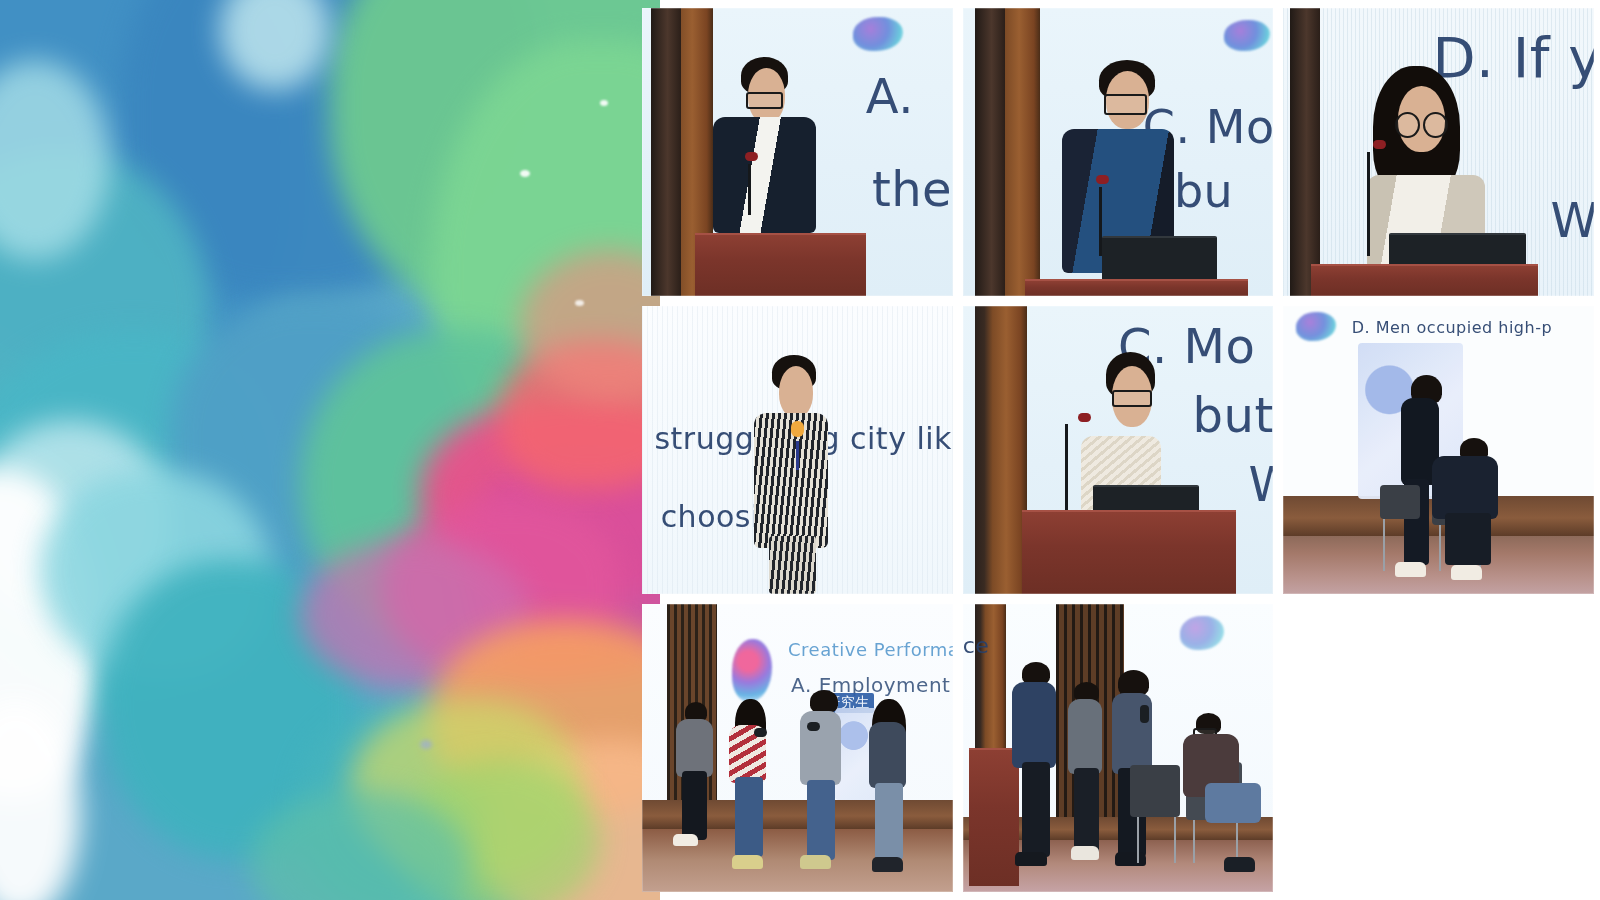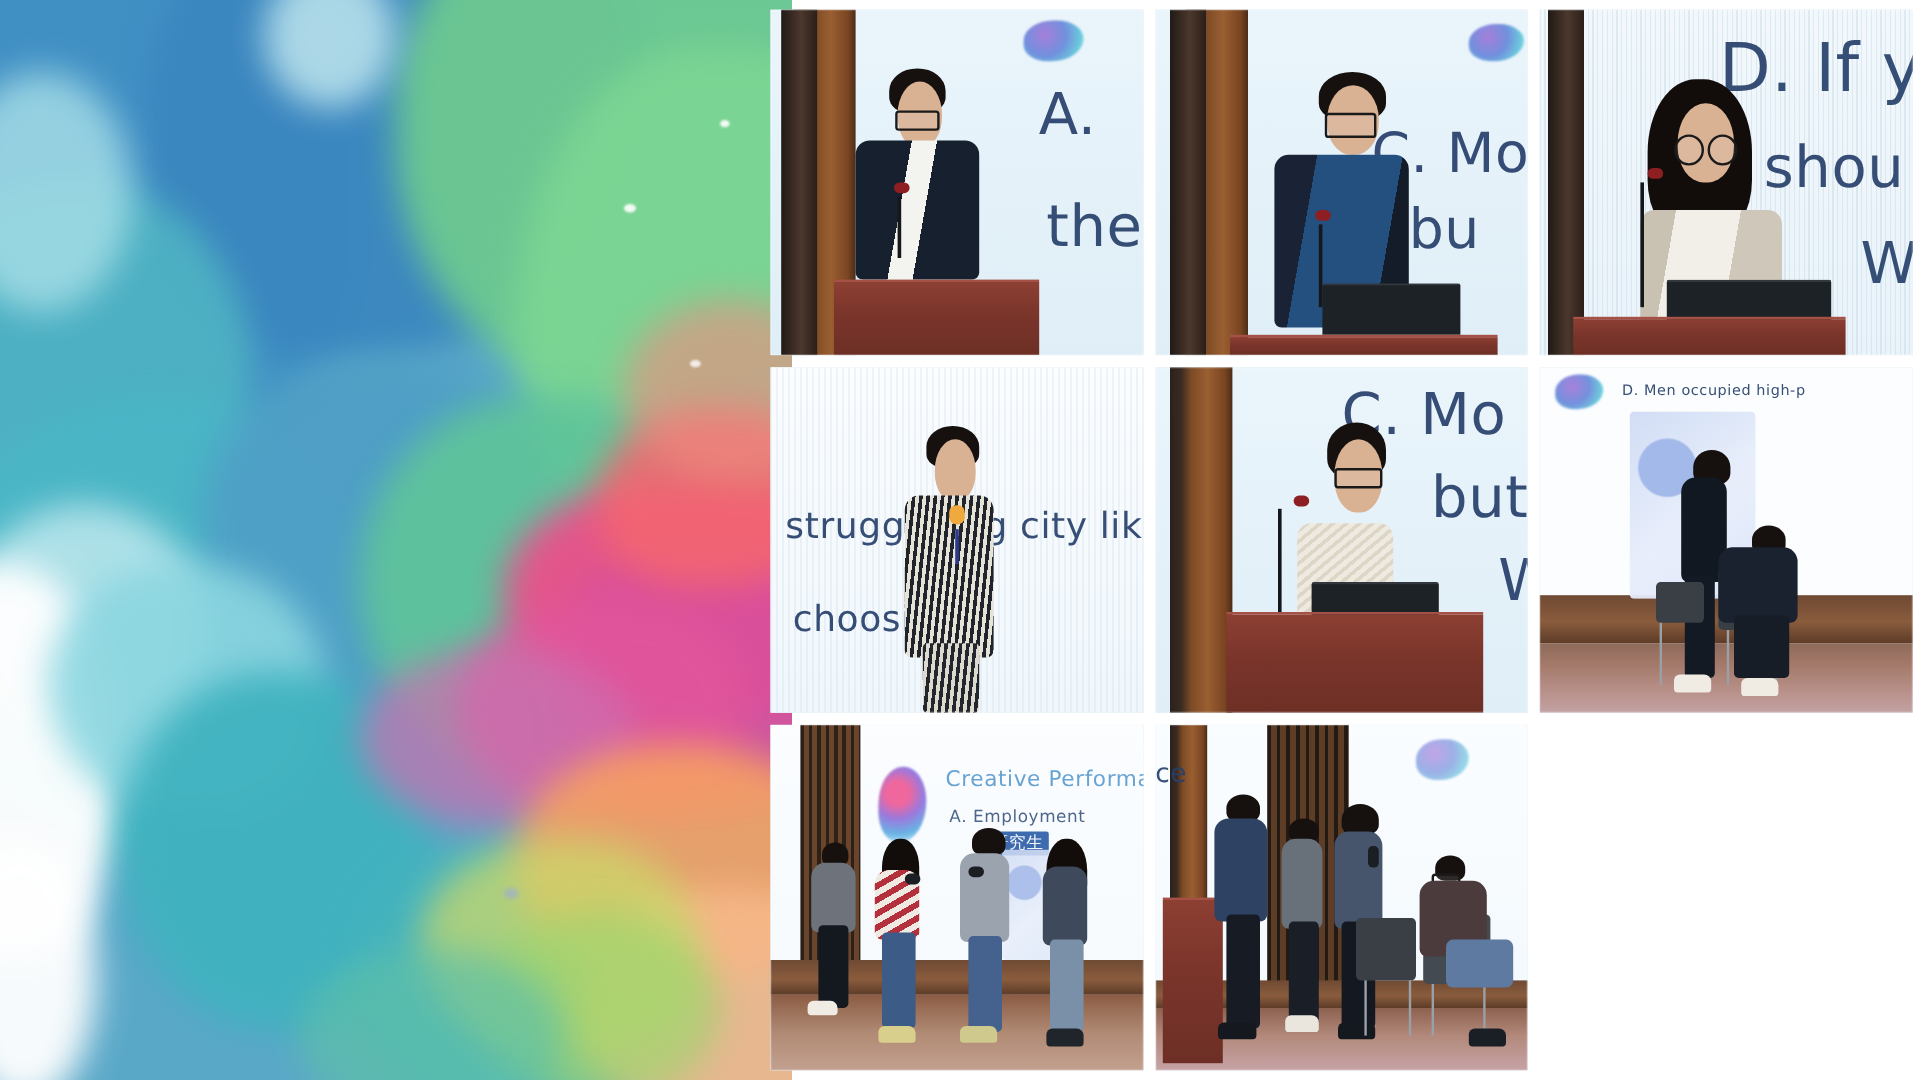--- a/index.html
+++ b/index.html
@@ -212,21 +212,20 @@
         <div class="laptop" style="left:45%;right:18%;bottom:6%;"></div>
         <div class="podium" style="left:20%;right:8%;bottom:0;height:6%;"></div>
       </div>
     </div>
 
     <div class="cell">
       <div class="scene">
         <div class="screen striped"></div>
         <div class="pillar slim" style="left:2%;"></div>
         <div class="slide-text" style="left:48%;top:6%;font-size:56px;">D. If y</div>
-        <div class="slide-text" style="left:60%;top:36%;font-size:48px;">shou</div>
         <div class="slide-text" style="left:86%;top:64%;font-size:48px;">W</div>
         <div class="hair long" style="left:29%;top:20%;width:28%;height:46%;"></div>
         <div class="head" style="left:37%;top:27%;width:15%;height:23%;"></div>
         <div class="glasses" style="left:36%;top:36%;width:8%;height:9%;border-radius:50%;"></div>
         <div class="glasses" style="left:45%;top:36%;width:8%;height:9%;border-radius:50%;"></div>
         <div class="torso" style="left:27%;top:58%;width:38%;height:34%;
              background:linear-gradient(100deg,#c9c2b3 0 22%,#f2efe8 22% 62%,#cfc8ba 62% 100%);"></div>
         <div class="mic-head red" style="left:29%;top:46%;"></div>
         <div class="mic-stand" style="left:27%;top:50%;height:36%;"></div>
         <div class="laptop" style="left:34%;right:22%;bottom:10%;height:12%;"></div>
@@ -270,21 +269,21 @@
         <div class="podium" style="left:19%;right:12%;bottom:0;height:29%;"></div>
       </div>
     </div>
 
     <div class="cell">
       <div class="scene">
         <div class="screen" style="background:#fbfdfe;"></div>
         <div class="wallband" style="top:66%;height:14%;"></div>
         <div class="floor" style="height:20%;"></div>
         <div class="slide-deco" style="left:4%;top:2%;width:13%;height:10%;"></div>
-        <div class="slide-text" style="left:22%;top:4%;font-size:12px;">D. Men occupied high-p</div>
+        <div class="slide-text" style="left:22%;top:4%;font-size:16px;">D. Men occupied high-p</div>
         <div class="cartoon" style="left:24%;top:13%;width:34%;height:54%;"></div>
 
         <div class="hair" style="left:41%;top:24%;width:10%;height:10%;"></div>
         <div class="torso" style="left:38%;top:32%;width:12%;height:30%;background:#121821;"></div>
         <div class="legs" style="left:39%;top:60%;width:8%;height:30%;background:#141a24;"></div>
         <div class="shoe" style="left:36%;top:89%;width:10%;height:5%;"></div>
 
         <div class="chair" style="left:48%;top:58%;width:16%;height:18%;"></div>
         <div class="chair-leg" style="left:50%;top:76%;height:16%;"></div>
         <div class="chair-leg" style="left:63%;top:76%;height:16%;"></div>
@@ -300,21 +299,21 @@
     <div class="cell">
       <div class="scene">
         <div class="screen" style="background:linear-gradient(180deg,#fbfdff,#f4f9fd);"></div>
         <div class="pillar" style="left:8%;top:0;bottom:26%;width:16%;
              background:repeating-linear-gradient(90deg,#2c2118 0 3px,#6a452b 3px 7px);"></div>
         <div class="wallband" style="top:68%;height:10%;"></div>
         <div class="floor" style="height:22%;background:linear-gradient(180deg,#8c5c44,#b08a74 50%,#c3a08f);"></div>
         <div class="slide-deco" style="left:29%;top:12%;width:13%;height:22%;
              background:radial-gradient(circle at 40% 35%,#ef4e8c 0 20%,#8a63d8 45%,#4fa8e0 72%,rgba(79,168,224,0) 100%);"></div>
         <div class="slide-text" style="left:47%;top:12%;font-size:18px;color:#5c9ccf;">Creative  Performance</div>
-        <div class="slide-text" style="left:48%;top:24%;font-size:14px;color:#3f5a82;">A. Employment</div>
+        <div class="slide-text" style="left:48%;top:24%;font-size:20px;color:#3f5a82;">A. Employment</div>
         <div class="slide-text" style="left:58%;top:31%;font-size:14px;color:#f2f6fb;background:#2f5fa8;padding:1px 4px;border-radius:2px;">研究生</div>
         <div class="cartoon" style="left:62%;top:36%;width:20%;height:32%;opacity:.85;"></div>
 
         <div class="hair" style="left:14%;top:34%;width:7%;height:7%;"></div>
         <div class="torso" style="left:11%;top:40%;width:12%;height:20%;background:#6e727a;"></div>
         <div class="legs" style="left:13%;top:58%;width:8%;height:24%;background:#14181f;"></div>
         <div class="shoe" style="left:10%;top:80%;width:8%;height:4%;"></div>
 
         <div class="hair long" style="left:30%;top:33%;width:10%;height:18%;"></div>
         <div class="torso" style="left:28%;top:42%;width:12%;height:20%;

